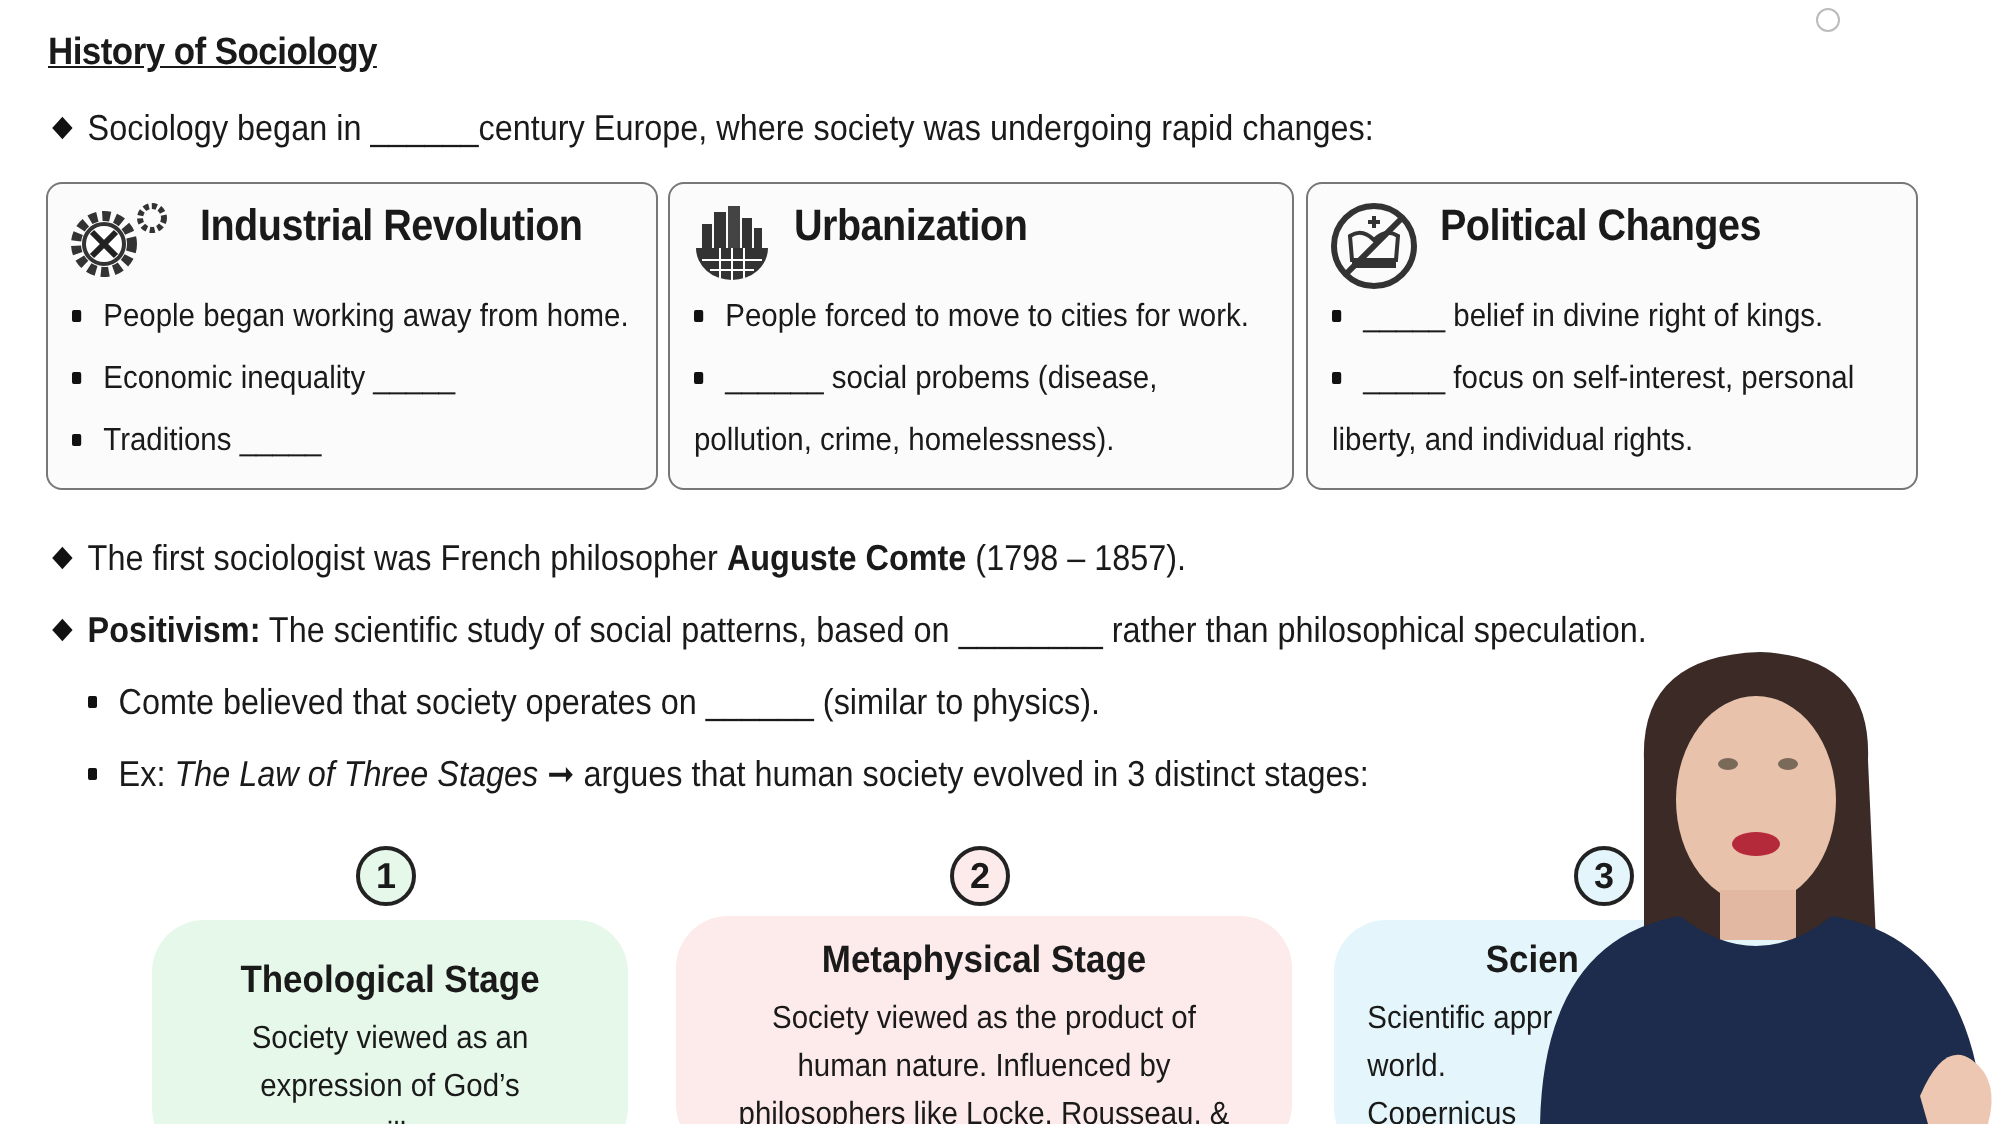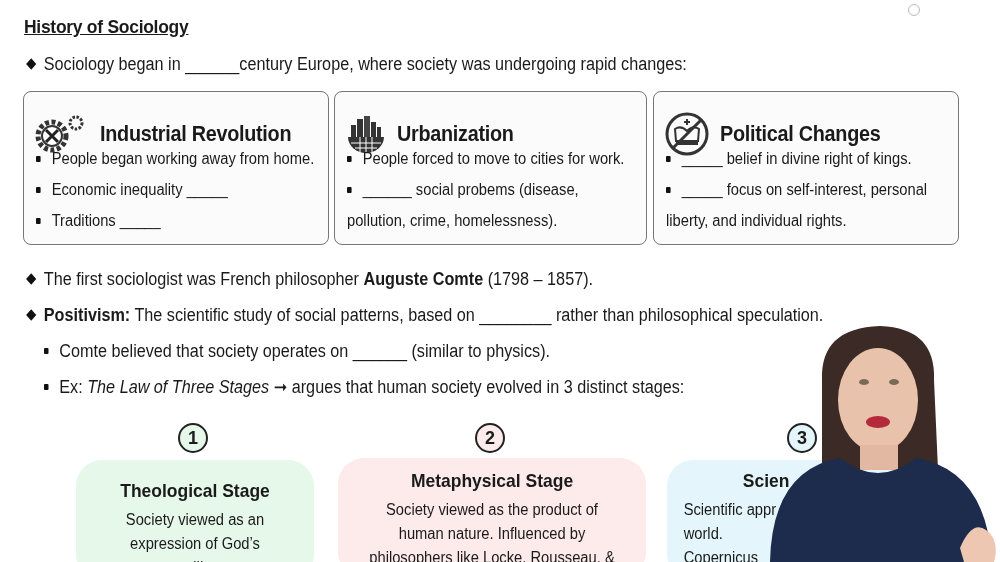--- a/index.html
+++ b/index.html
@@ -4,21 +4,21 @@
 <style>
   * { box-sizing: border-box; margin: 0; padding: 0; }
   html, body { width: 1000px; height: 562px; overflow: hidden; background: #ffffff; }
   body { font-family: "Liberation Sans", sans-serif; color: #1a1a1a; position: relative; }
   .slide { position: absolute; left: 0; top: 0; width: 924px; height: 562px; }
   .title { position: absolute; left: 24px; top: 16px; font-size: 19px; font-weight: bold; text-decoration: underline; letter-spacing: -0.3px; transform: scaleX(0.92); transform-origin: left; }
   .line { position: absolute; font-size: 18px; white-space: nowrap; transform: scaleX(0.9); transform-origin: left; }
   .diamond { display: inline-block; width: 8px; height: 8px; background: #111; transform: rotate(45deg); margin: 0 10px 2px 4px; vertical-align: middle; }
   .dot { display: inline-block; width: 5px; height: 6px; background: #111; margin: 0 12px 2px 0; vertical-align: middle; border-radius: 1px; }
   .box { position: absolute; top: 91px; height: 154px; border: 1.5px solid #777; border-radius: 8px; background: #fbfbfb; }
-  .box-head { position: absolute; left: 10px; top: 20px; height: 44px; display: flex; align-items: center; }
+  .box-head { position: absolute; left: 10px; top: 8px; height: 44px; display: flex; }
   .box-title { font-size: 22px; font-weight: bold; margin-left: 10px; letter-spacing: -0.3px; transform: scaleX(0.9); transform-origin: left; white-space: nowrap; }
   .box-item { position: absolute; left: 12px; font-size: 16px; white-space: nowrap; transform: scaleX(0.92); transform-origin: left; }
   .stage-num { position: absolute; width: 30px; height: 30px; border: 2px solid #222; border-radius: 50%; font-weight: bold; font-size: 18px; display: flex; align-items: center; justify-content: center; }
   .stage-box { position: absolute; top: 460px; height: 120px; border-radius: 26px; text-align: center; }
   .stage-title { font-size: 19px; font-weight: bold; margin-top: 20px; transform: scaleX(0.92); white-space: nowrap; }
   .stage-desc { font-size: 16px; line-height: 24px; margin-top: 6px; transform: scaleX(0.92); }
   .corner-icon { position: absolute; right: 4px; top: 4px; width: 12px; height: 12px; border: 1px solid #bbb; border-radius: 50%; }
   .presenter { position: absolute; left: 760px; top: 320px; width: 240px; height: 242px; }
 </style>
 </head>

